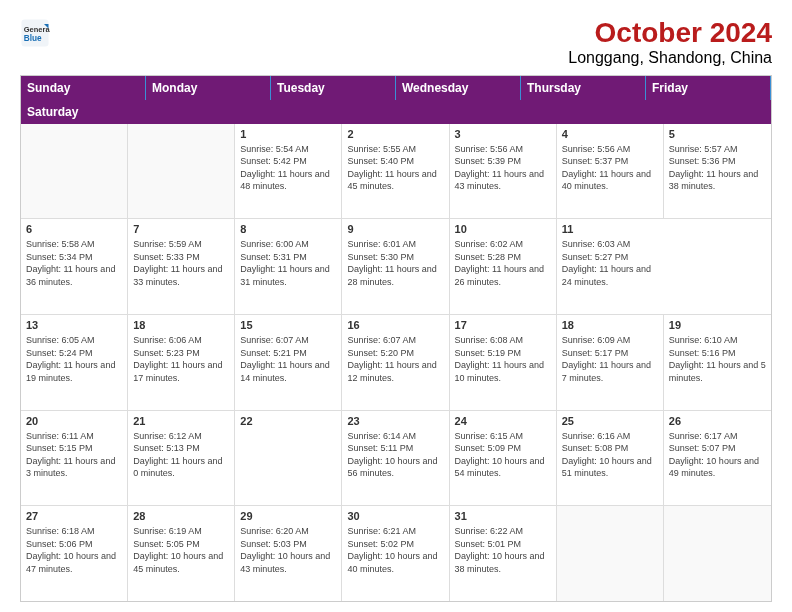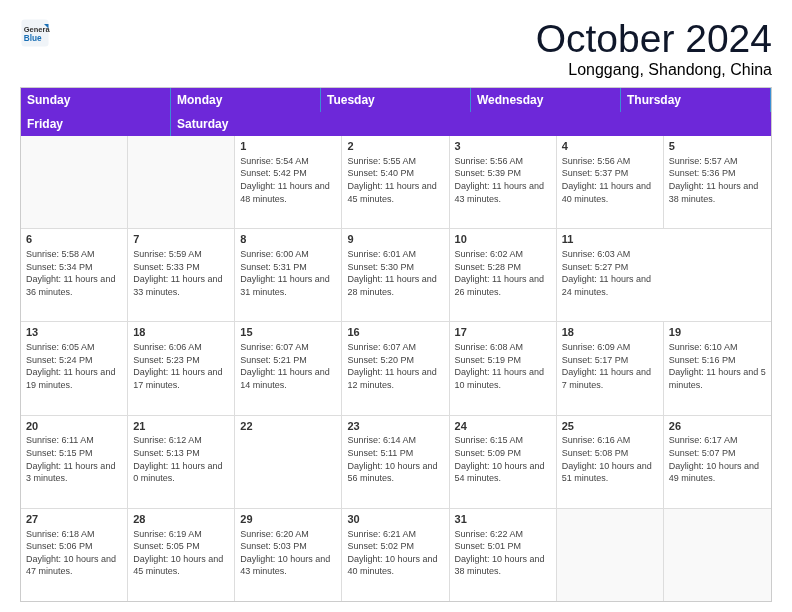--- a/index.html
+++ b/index.html
@@ -29,39 +29,39 @@
       gap: 4px;
     }
     .logo-icon {
       width: 30px;
       height: 30px;
     }
     .title-block {
       text-align: right;
     }
     .month-title {
-      font-size: 39px;
-      font-weight: normal;
-      color: #0f172a;
+      font-size: 28px;
+      font-weight: bold;
+      color: #b91c1c;
       line-height: 1.1;
     }
     .location-title {
       font-size: 16px;
       color: #000000;
     }
     .calendar {
       flex: 1;
       display: flex;
       flex-direction: column;
       border: 1px solid #ccc;
     }
     .cal-header {
       display: grid;
-      grid-template-columns: repeat(5, 1fr);
-      background: #6d28d9;
+      grid-template-columns: repeat(6, 1fr);
+      background: #701a75;
     }
     .cal-header-cell {
       color: #fff;
       font-size: 12px;
       font-weight: bold;
       padding: 5px 6px;
       border-right: 1px solid #3a8fd5;
       text-align: left;
     }
     .cal-header-cell:last-child { border-right: none; }

